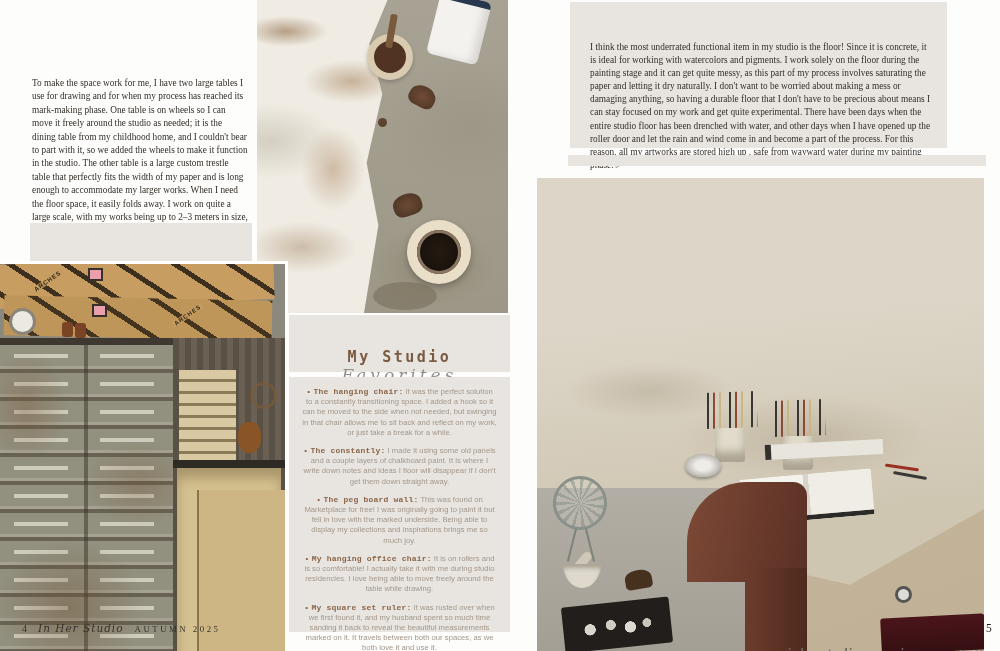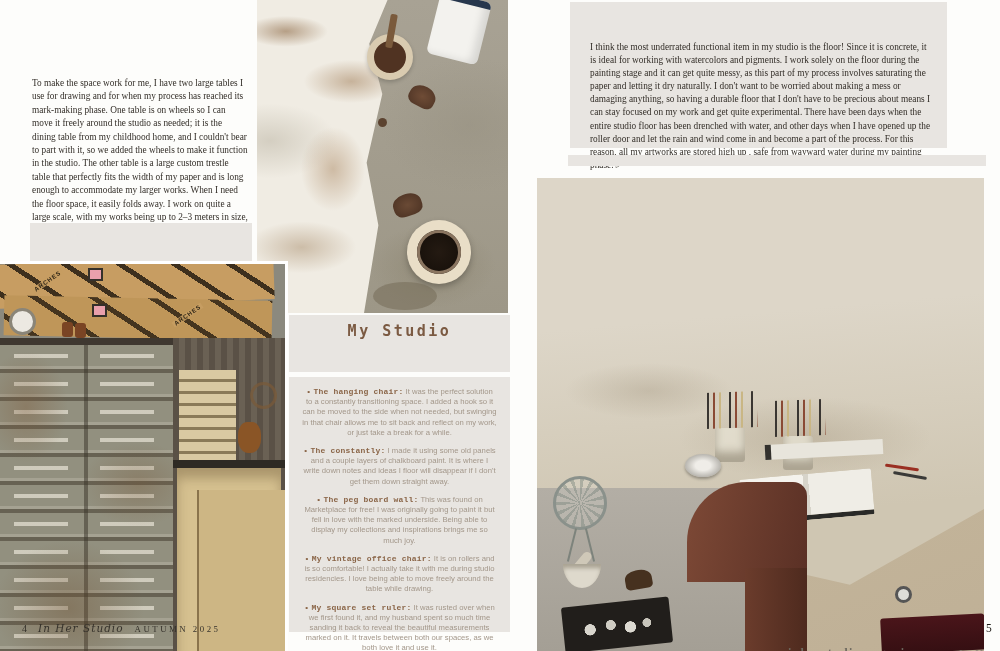--- a/index.html
+++ b/index.html
@@ -15,21 +15,21 @@
   .graybox-b { position:absolute; left:570px; top:2px; width:377px; height:146px; background:#e8e5e1; }
   .intro-right { position:absolute; left:590px; top:41px; width:342px;
     font-size:9.3px; line-height:13.1px; color:#332e28; }
   .cont-mark { font-size:7px; color:#5a554d; }
   .strip-b { position:absolute; left:568px; top:155px; width:418px; height:11px; background:#e8e5e1; }
 
   
   .head-box { position:absolute; left:289px; top:315px; width:221px; height:57px; background:#e8e5e1;
     text-align:center; padding-top:7px; }
   .head-line1 { font-family:"DejaVu Sans Mono", monospace; font-weight:bold; font-size:15px;
-    letter-spacing:2.5px; color:#7b5a42; }
+    letter-spacing:2.5px; color:#7b5a42;margin-top:26px; }
   .head-line2 { font-family:"DejaVu Serif", serif; font-style:italic; font-size:17px;
     letter-spacing:4px; color:#90908b; margin-top:-1px; }
   .list-box { position:absolute; left:289px; top:377px; width:221px; height:255px; background:#e8e5e1;
     padding:10px 13px 0 13px; }
   .fav-item { text-align:center; font-family:"Liberation Sans", sans-serif; font-size:7.7px;
     line-height:10.2px; color:#a3978a; margin-bottom:8px; }
   .li-bullet, .li-title { font-family:"Liberation Mono", monospace; font-weight:bold; font-size:8px;
     color:#8a6547; letter-spacing:0.2px; }
 
   
@@ -231,40 +231,41 @@
     <div class="timber-stack"></div>
     <div class="wreath"></div>
     <div class="wood-vase"></div>
     <div class="ledge"></div>
     <div class="plywood-a"></div>
     <div class="plywood-b"></div>
   </div>
 
   <div class="head-box">
     <div class="head-line1">My Studio</div>
+    <div class="head-line2">Favorites</div>
   </div>
   <div class="list-box">
     <p class="fav-item">
       <span class="li-bullet">•</span>
       <span class="li-title">The hanging chair:</span>
       <span class="li-body">It was the perfect solution to a constantly transitioning space. I added a hook so it can be moved to the side when not needed, but swinging in that chair allows me to sit back and reflect on my work, or just take a break for a while.</span>
     </p>
     <p class="fav-item">
       <span class="li-bullet">•</span>
       <span class="li-title">The constantly:</span>
       <span class="li-body">I made it using some old panels and a couple layers of chalkboard paint. It is where I write down notes and ideas I floor will disappear if I don't get them down straight away.</span>
     </p>
     <p class="fav-item">
       <span class="li-bullet">•</span>
       <span class="li-title">The peg board wall:</span>
       <span class="li-body">This was found on Marketplace for free! I was originally going to paint it but fell in love with the marked underside. Being able to display my collections and inspirations brings me so much joy.</span>
     </p>
     <p class="fav-item">
       <span class="li-bullet">•</span>
-      <span class="li-title">My vintage office chair:</span>
+      <span class="li-title">My hanging office chair:</span>
       <span class="li-body">It is on rollers and is so comfortable! I actually take it with me during studio residencies. I love being able to move freely around the table while drawing.</span>
     </p>
     <p class="fav-item">
       <span class="li-bullet">•</span>
       <span class="li-title">My square set ruler:</span>
       <span class="li-body">It was rusted over when we first found it, and my husband spent so much time sanding it back to reveal the beautiful measurements marked on it. It travels between both our spaces, as we both love it and use it.</span>
     </p>
   </div>
 
   <div class="graybox-b"></div>

